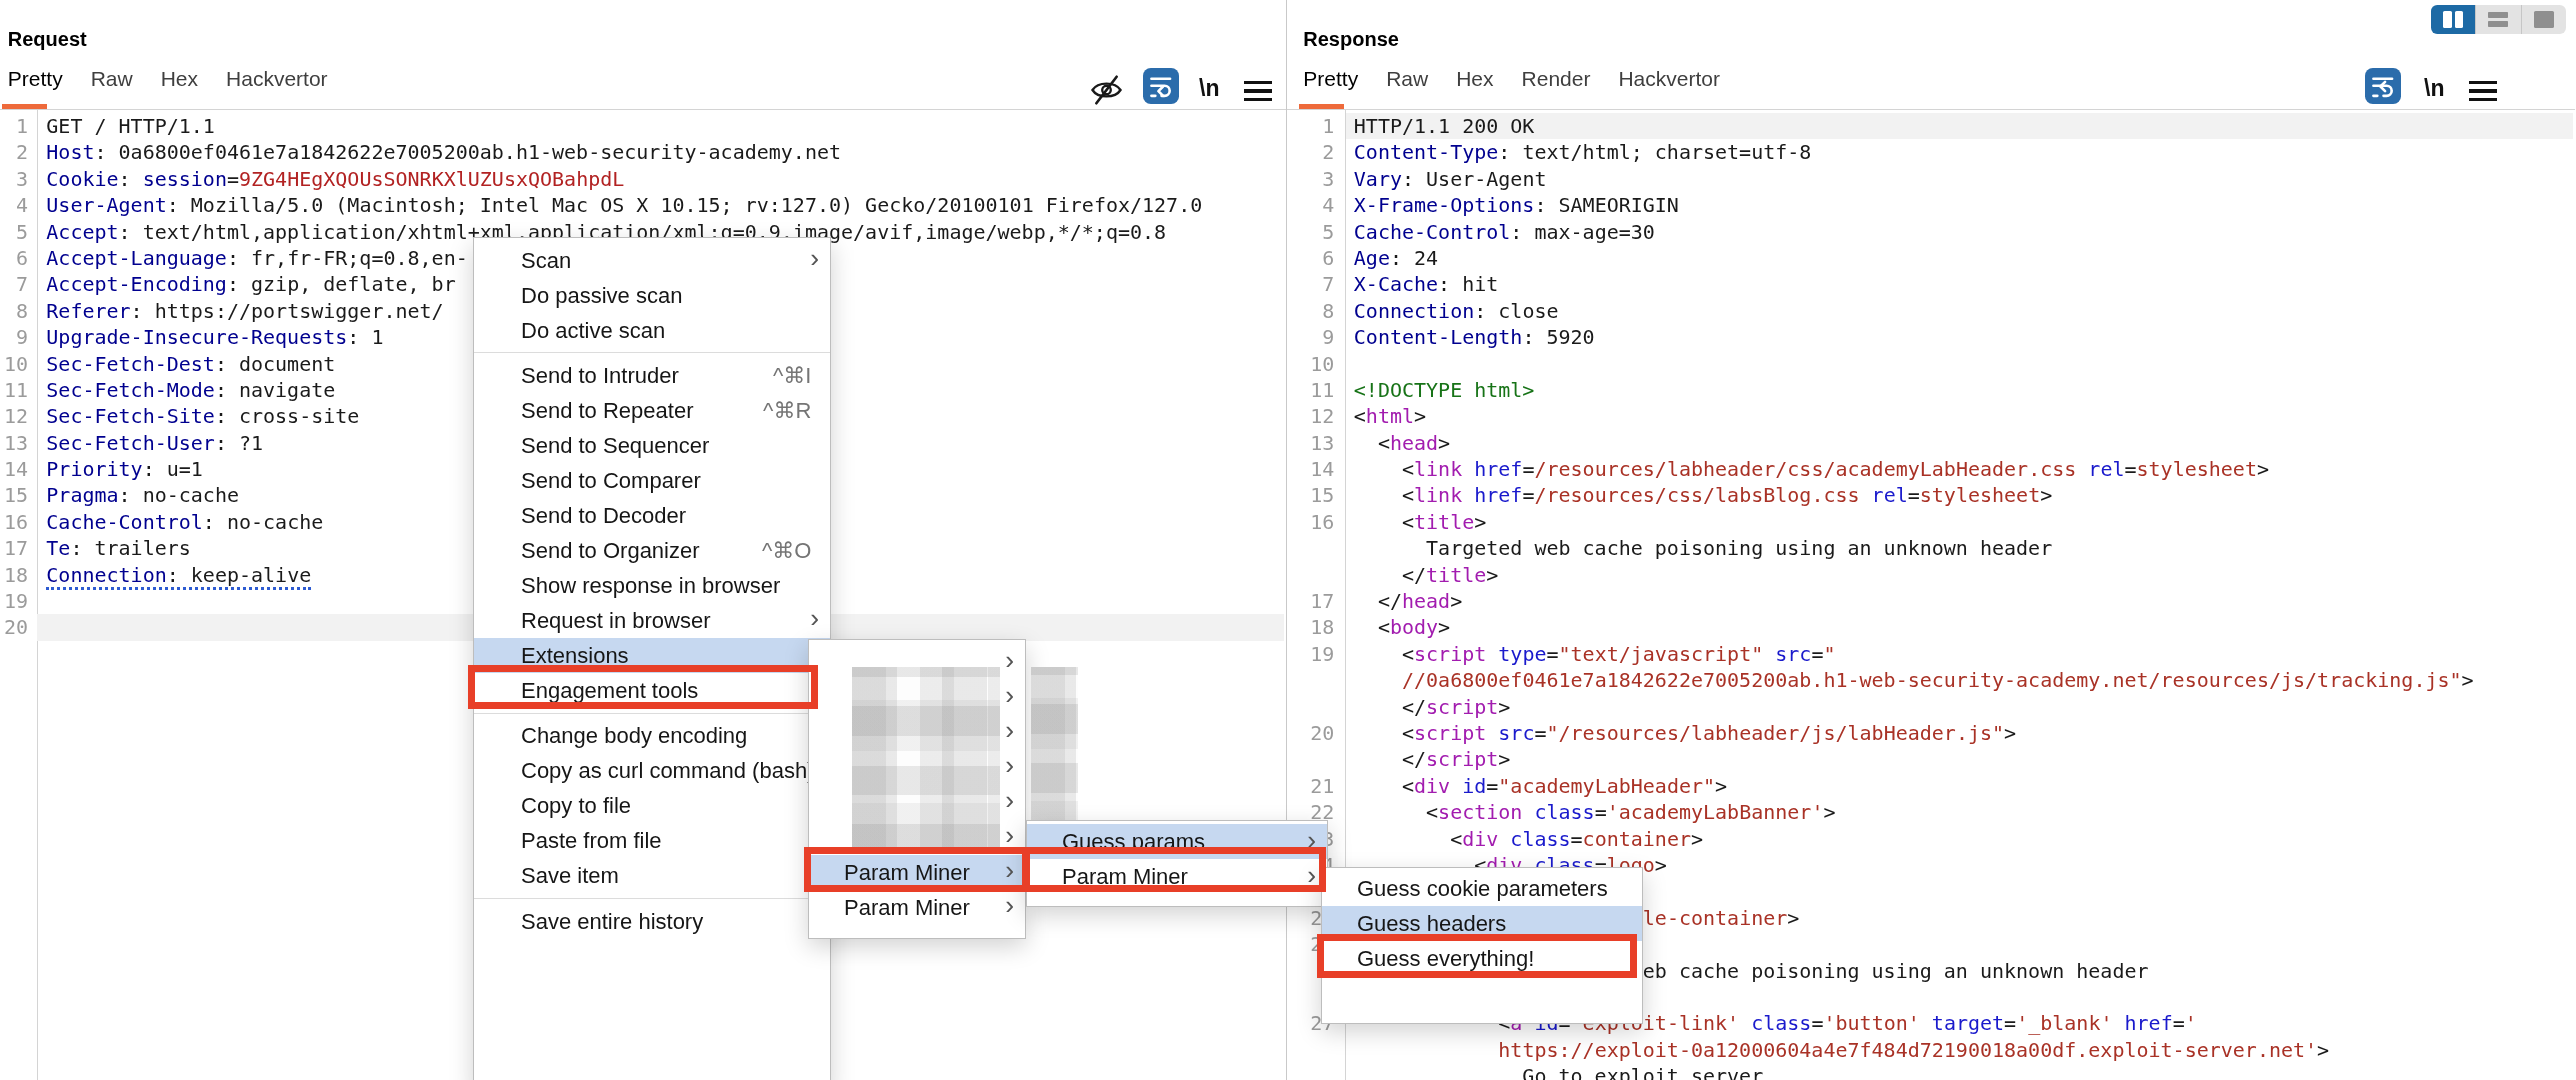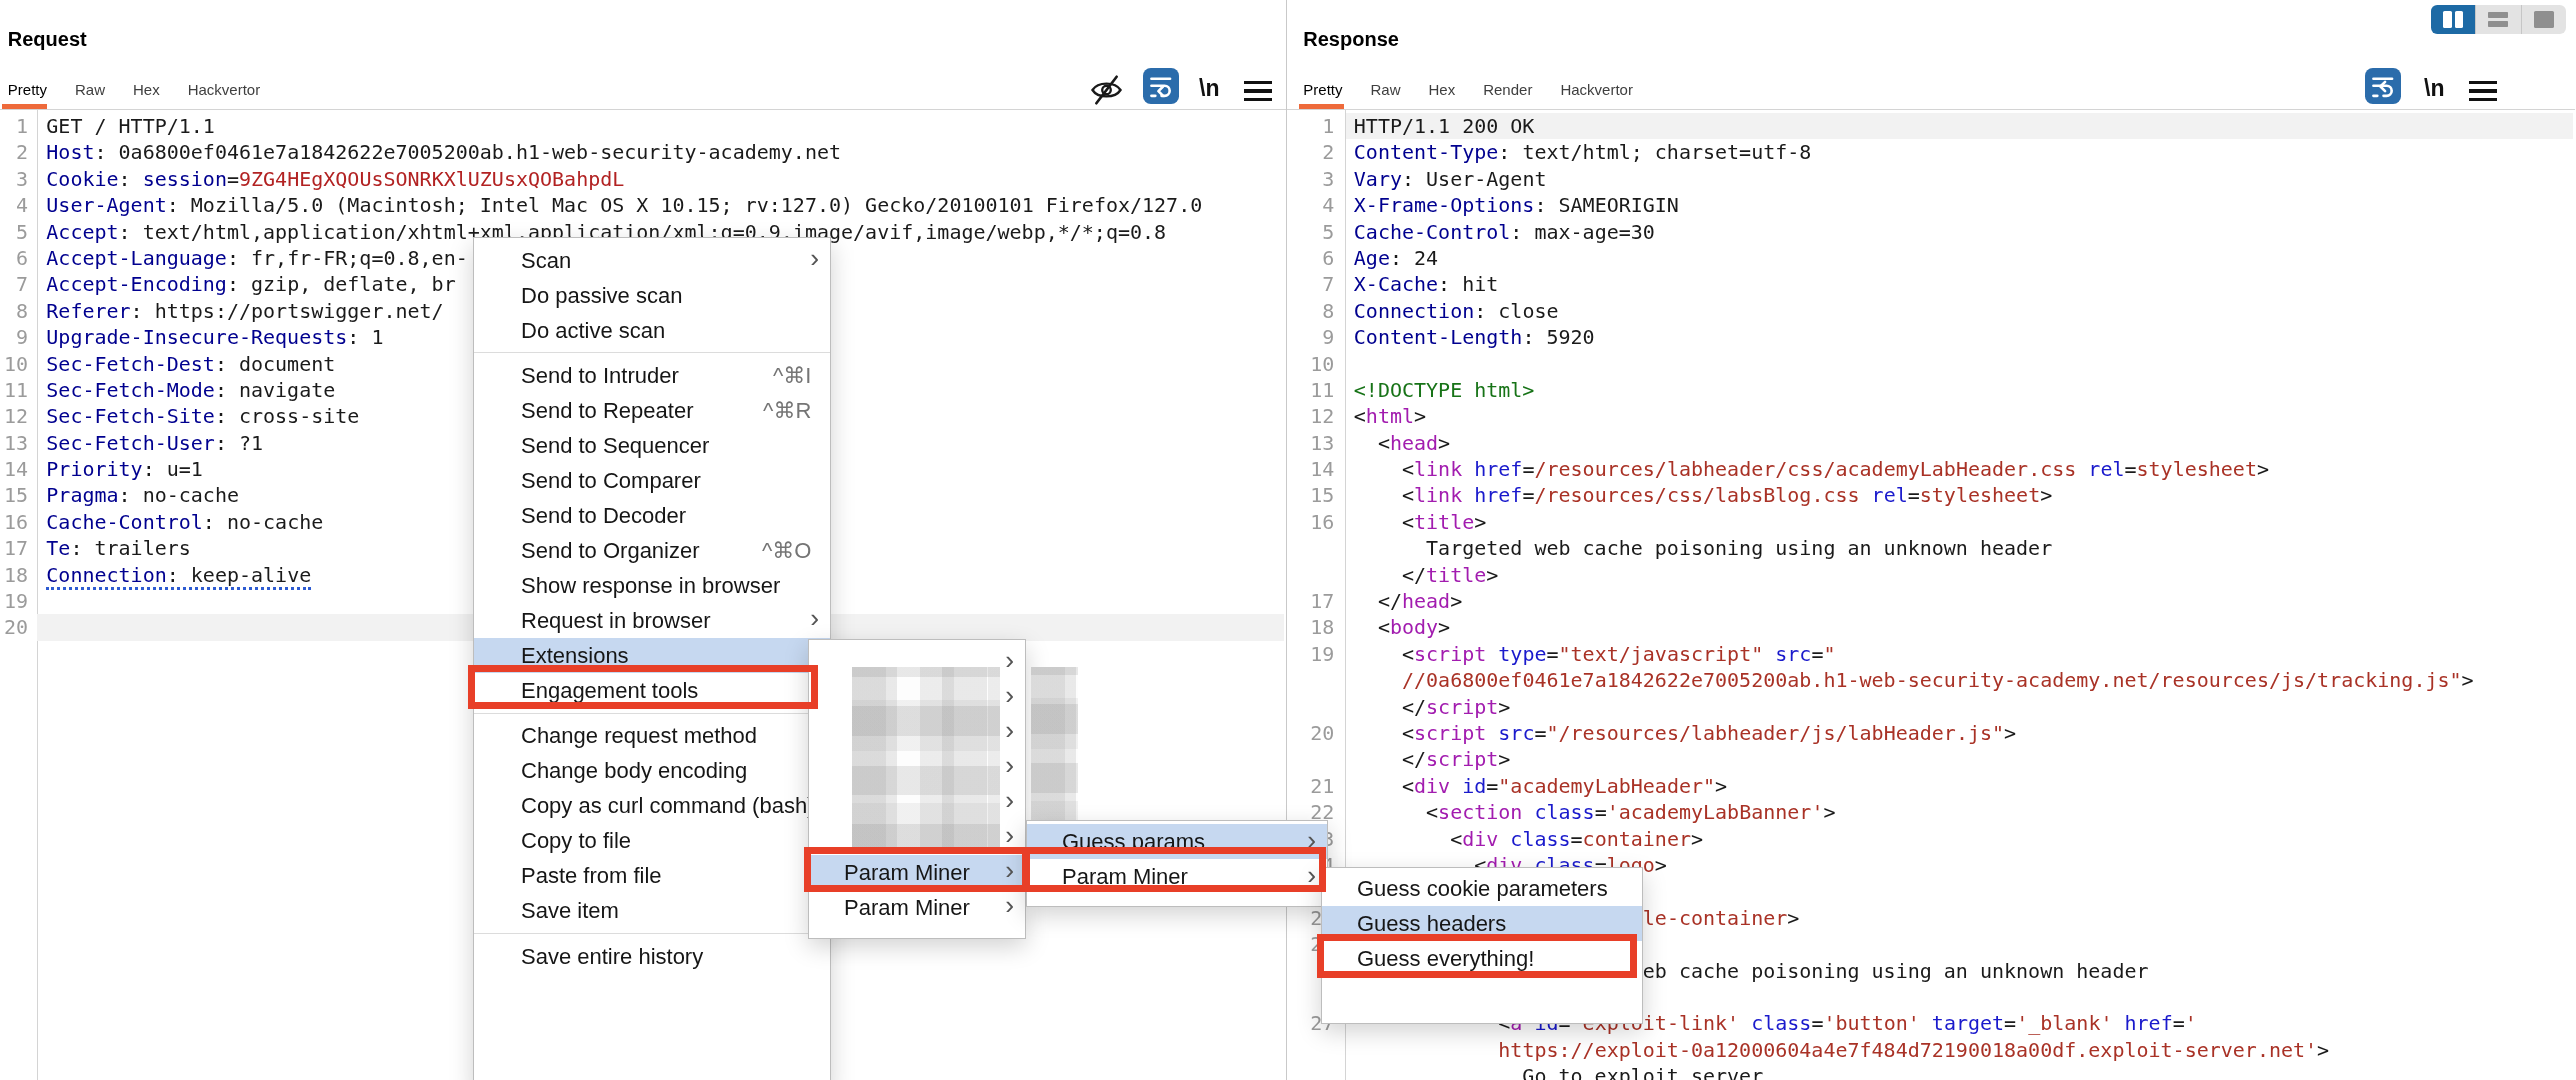--- a/index.html
+++ b/index.html
@@ -9,21 +9,21 @@
     --attrval-red:#a93226; --doctype-green:#177317; --gutter-gray:#9b9b9b;
     --menu-border:#bdbdbd; --divider:#d4d4d4;
   }
   html,body{margin:0;padding:0}
   body{width:2576px;height:1080px;overflow:hidden;background:#fff;
        font-family:"Liberation Sans",sans-serif;position:relative;color:#1a1a1a}
   .panel{position:absolute;top:0;height:1080px;background:#fff}
   #req-panel{left:0;width:1286px}
   #resp-panel{left:1286px;width:1290px;border-left:1.6px solid #c9c9c9}
   .panel-title{position:absolute;top:28px;font-size:20px;font-weight:bold;color:#000}
-  .tabs{position:absolute;top:71px;height:37px;line-height:37px;font-size:15px;color:#3f3f3f;white-space:nowrap}
+  .tabs{position:absolute;top:60px;height:37px;line-height:37px;font-size:21px;color:#3f3f3f;white-space:nowrap}
   .tab{display:inline-block;margin-right:28px;cursor:default}
   .tab.active{color:#000}
   .tab-underline{position:absolute;height:4.7px;background:var(--accent-orange);top:104px}
   .tabbar-line{position:absolute;top:109px;height:0.8px;background:var(--divider)}
   .code,.gutcol{font-family:"DejaVu Sans Mono",monospace;font-size:20px;line-height:26.4px;white-space:pre}
   .gutcol{position:absolute;top:113px;text-align:right;color:var(--gutter-gray)}
   .textcol{position:absolute;top:113px}
   .gutline{position:absolute;top:109px;bottom:0;width:0.8px;background:var(--divider)}
   .row{height:26.4px}
   .band{background:var(--selected-row)}
@@ -156,21 +156,20 @@
     <div class="mi"><span>Send to Repeater</span><span class="sc">^⌘R</span></div>
     <div class="mi"><span>Send to Sequencer</span></div>
     <div class="mi"><span>Send to Comparer</span></div>
     <div class="mi"><span>Send to Decoder</span></div>
     <div class="mi"><span>Send to Organizer</span><span class="sc">^⌘O</span></div>
     <div class="mi"><span>Show response in browser</span></div>
     <div class="mi"><span>Request in browser</span><span class="ch">›</span></div>
     <div class="mi hl"><span>Extensions</span><span class="ch">›</span></div>
     <div class="mi"><span>Engagement tools</span><span class="ch">›</span></div>
     <div class="msep"></div>
-    <div class="mi"><span>Change request method</span></div>
     <div class="mi"><span>Change body encoding</span></div>
     <div class="mi"><span>Copy as curl command (bash)</span></div>
     <div class="mi"><span>Copy to file</span></div>
     <div class="mi"><span>Paste from file</span></div>
     <div class="mi"><span>Save item</span></div>
     <div class="msep"></div>
     <div class="mi"><span>Save entire history</span></div>
   </div>
 <div class="menu submenu z20" id="ext-menu" style="left:808px;top:639px;width:216px;height:289px">
     <div class="mi"><span></span><span class="ch">›</span></div>

